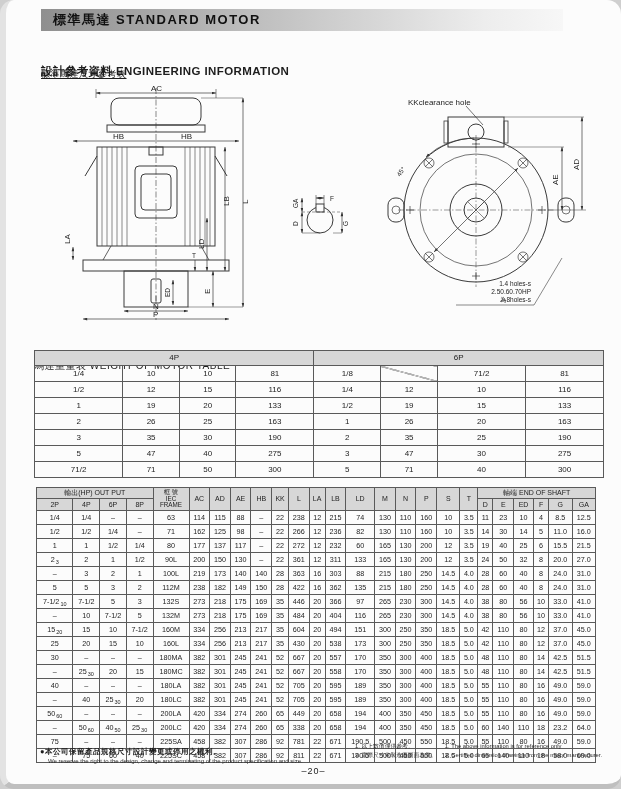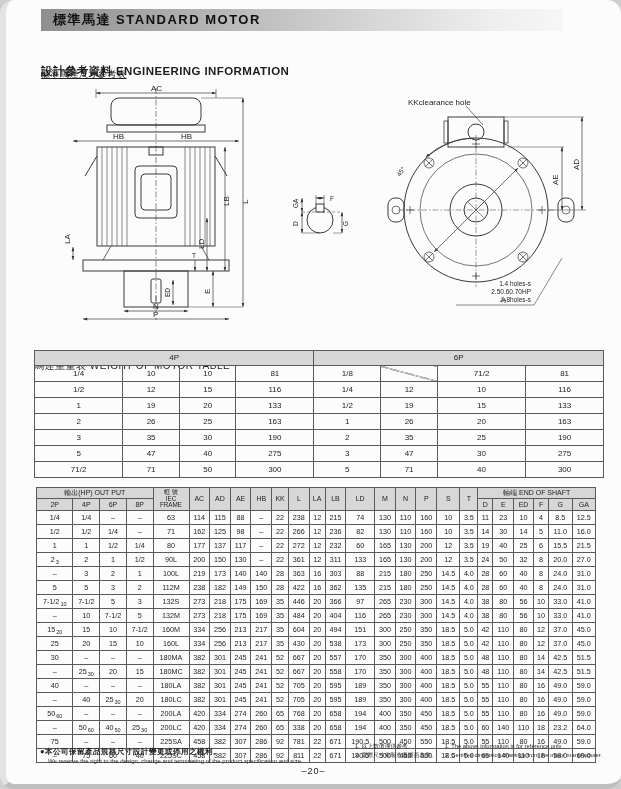--- a/index.html
+++ b/index.html
@@ -718,21 +718,21 @@
           <td>50<small>60</small></td>
           <td>–</td>
           <td>–</td>
           <td>–</td>
           <td>200LA</td>
           <td>420</td>
           <td>334</td>
           <td>274</td>
           <td>260</td>
           <td>65</td>
-          <td>768</td>
+          <td>449</td>
           <td>20</td>
           <td>658</td>
           <td>194</td>
           <td>400</td>
           <td>350</td>
           <td>450</td>
           <td>18.5</td>
           <td>5.0</td>
           <td>55</td>
           <td>110</td>

